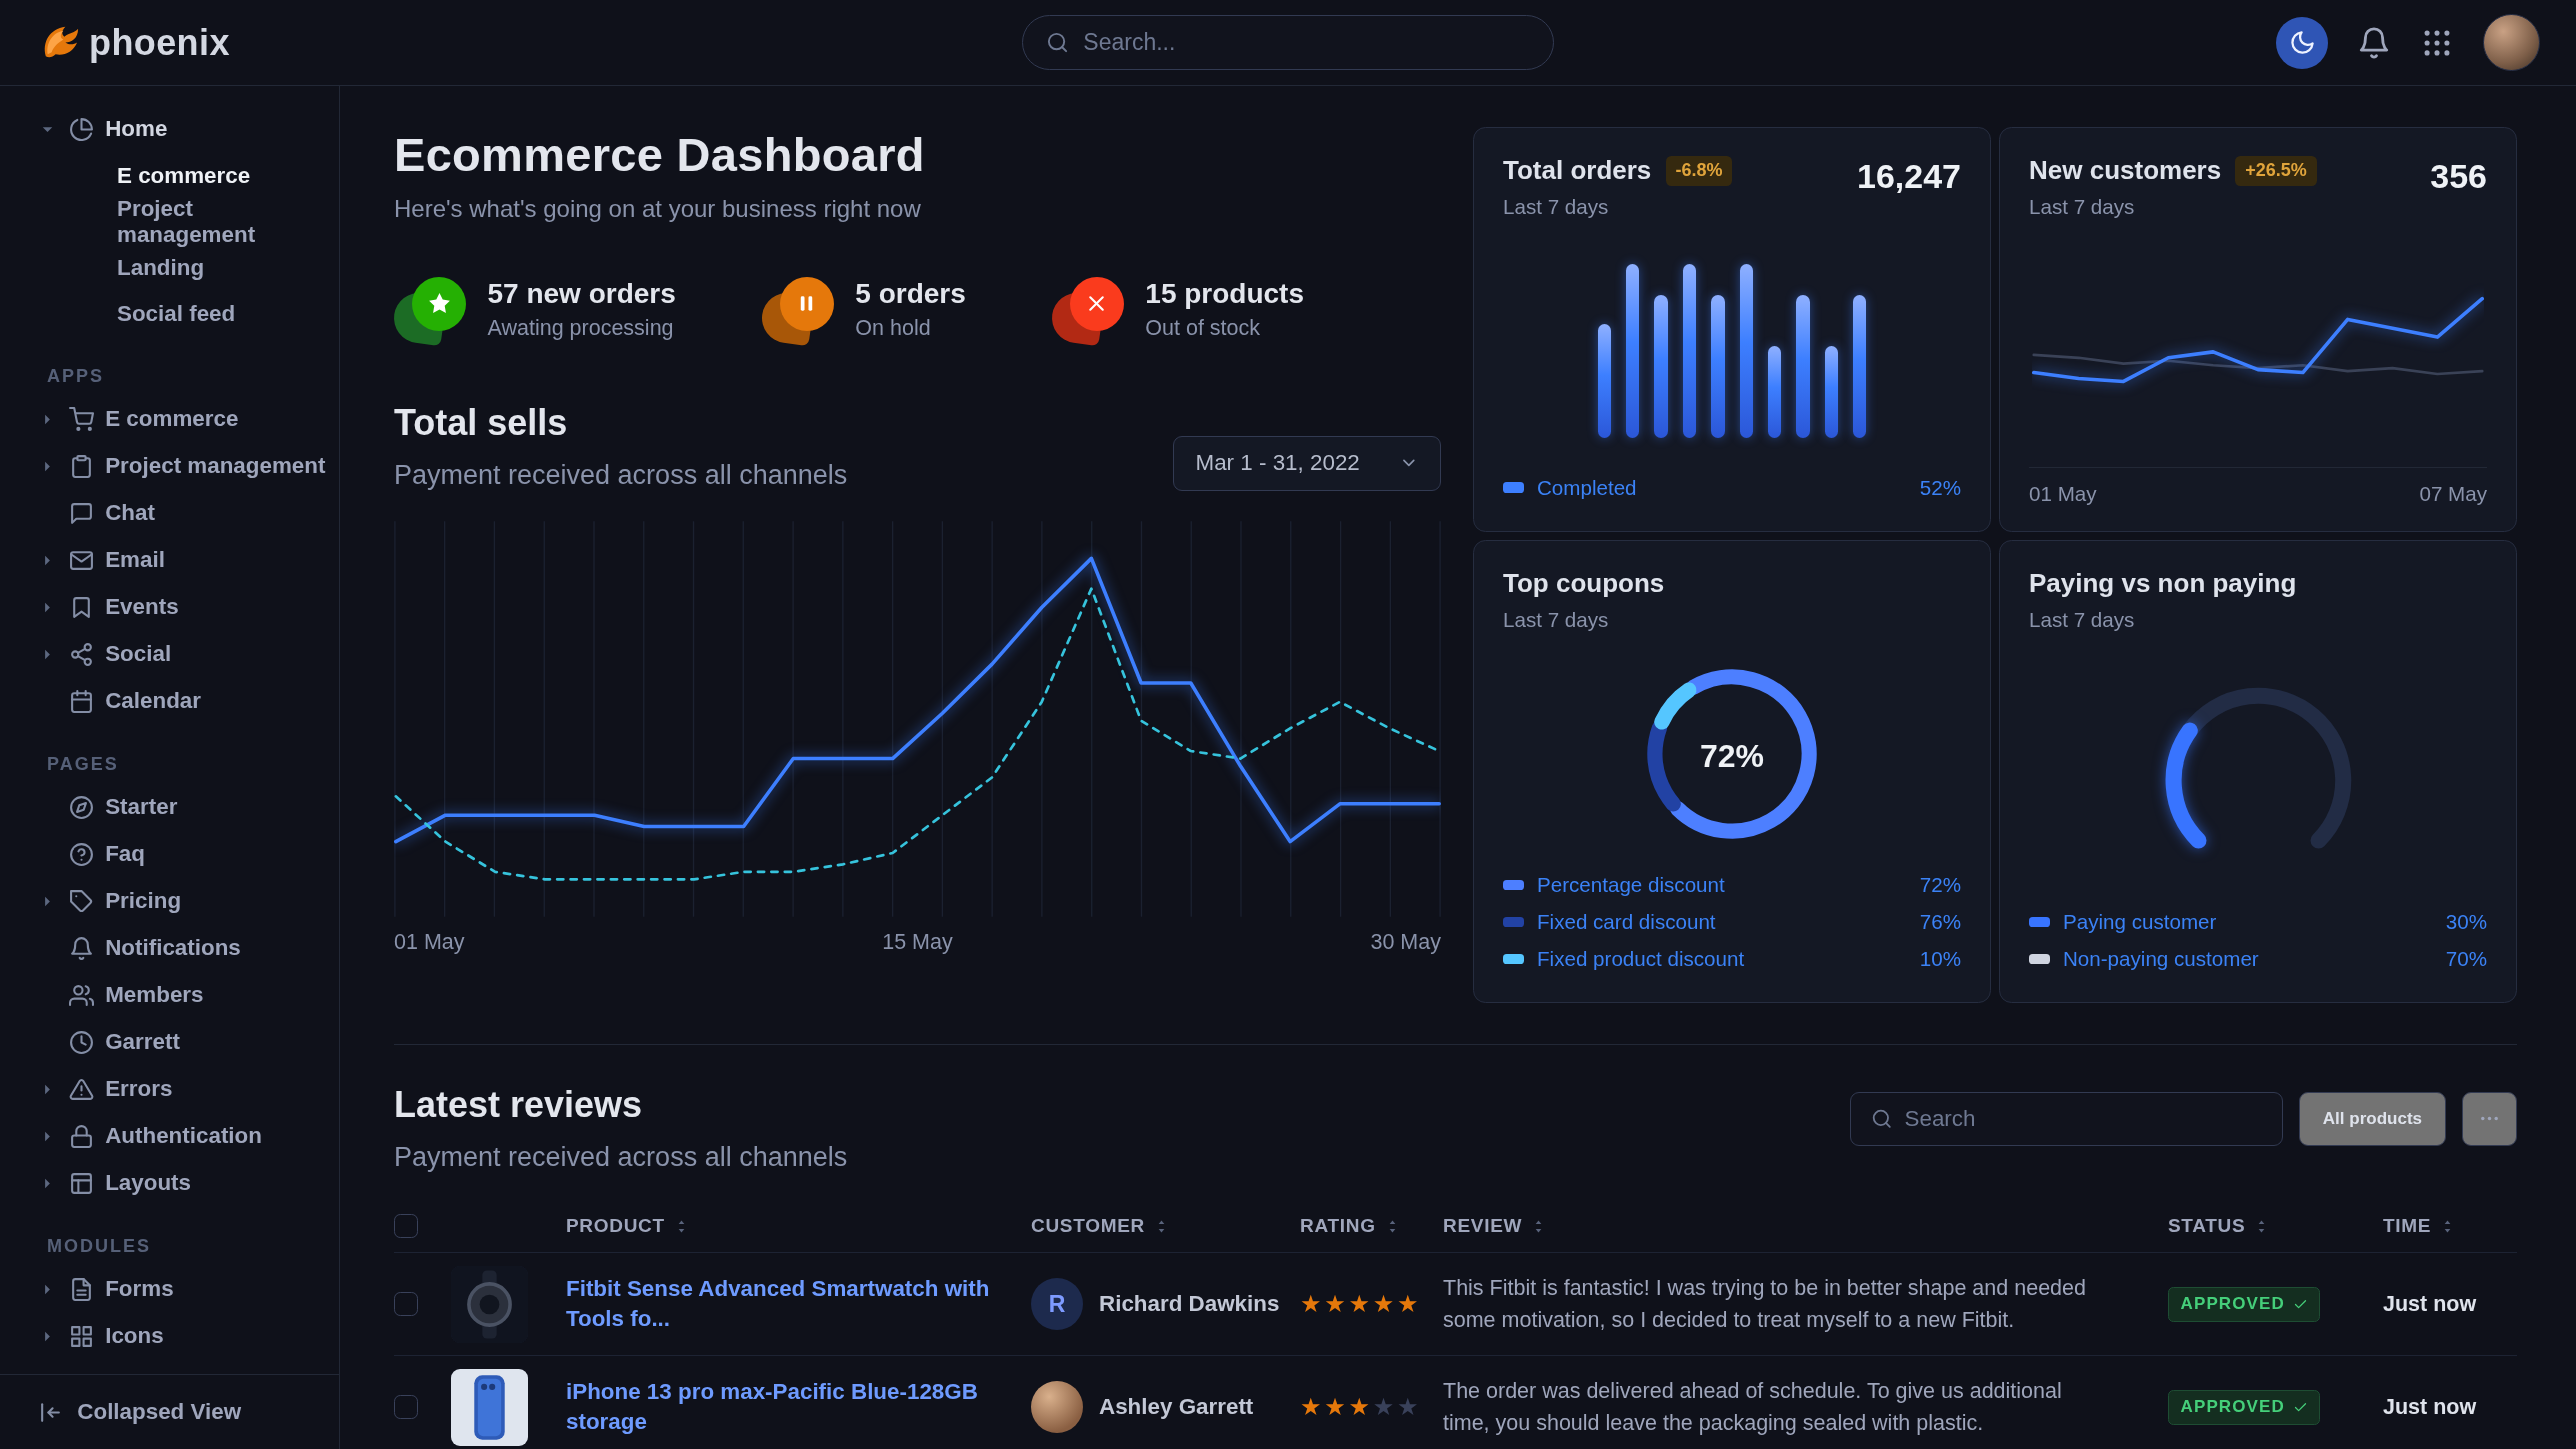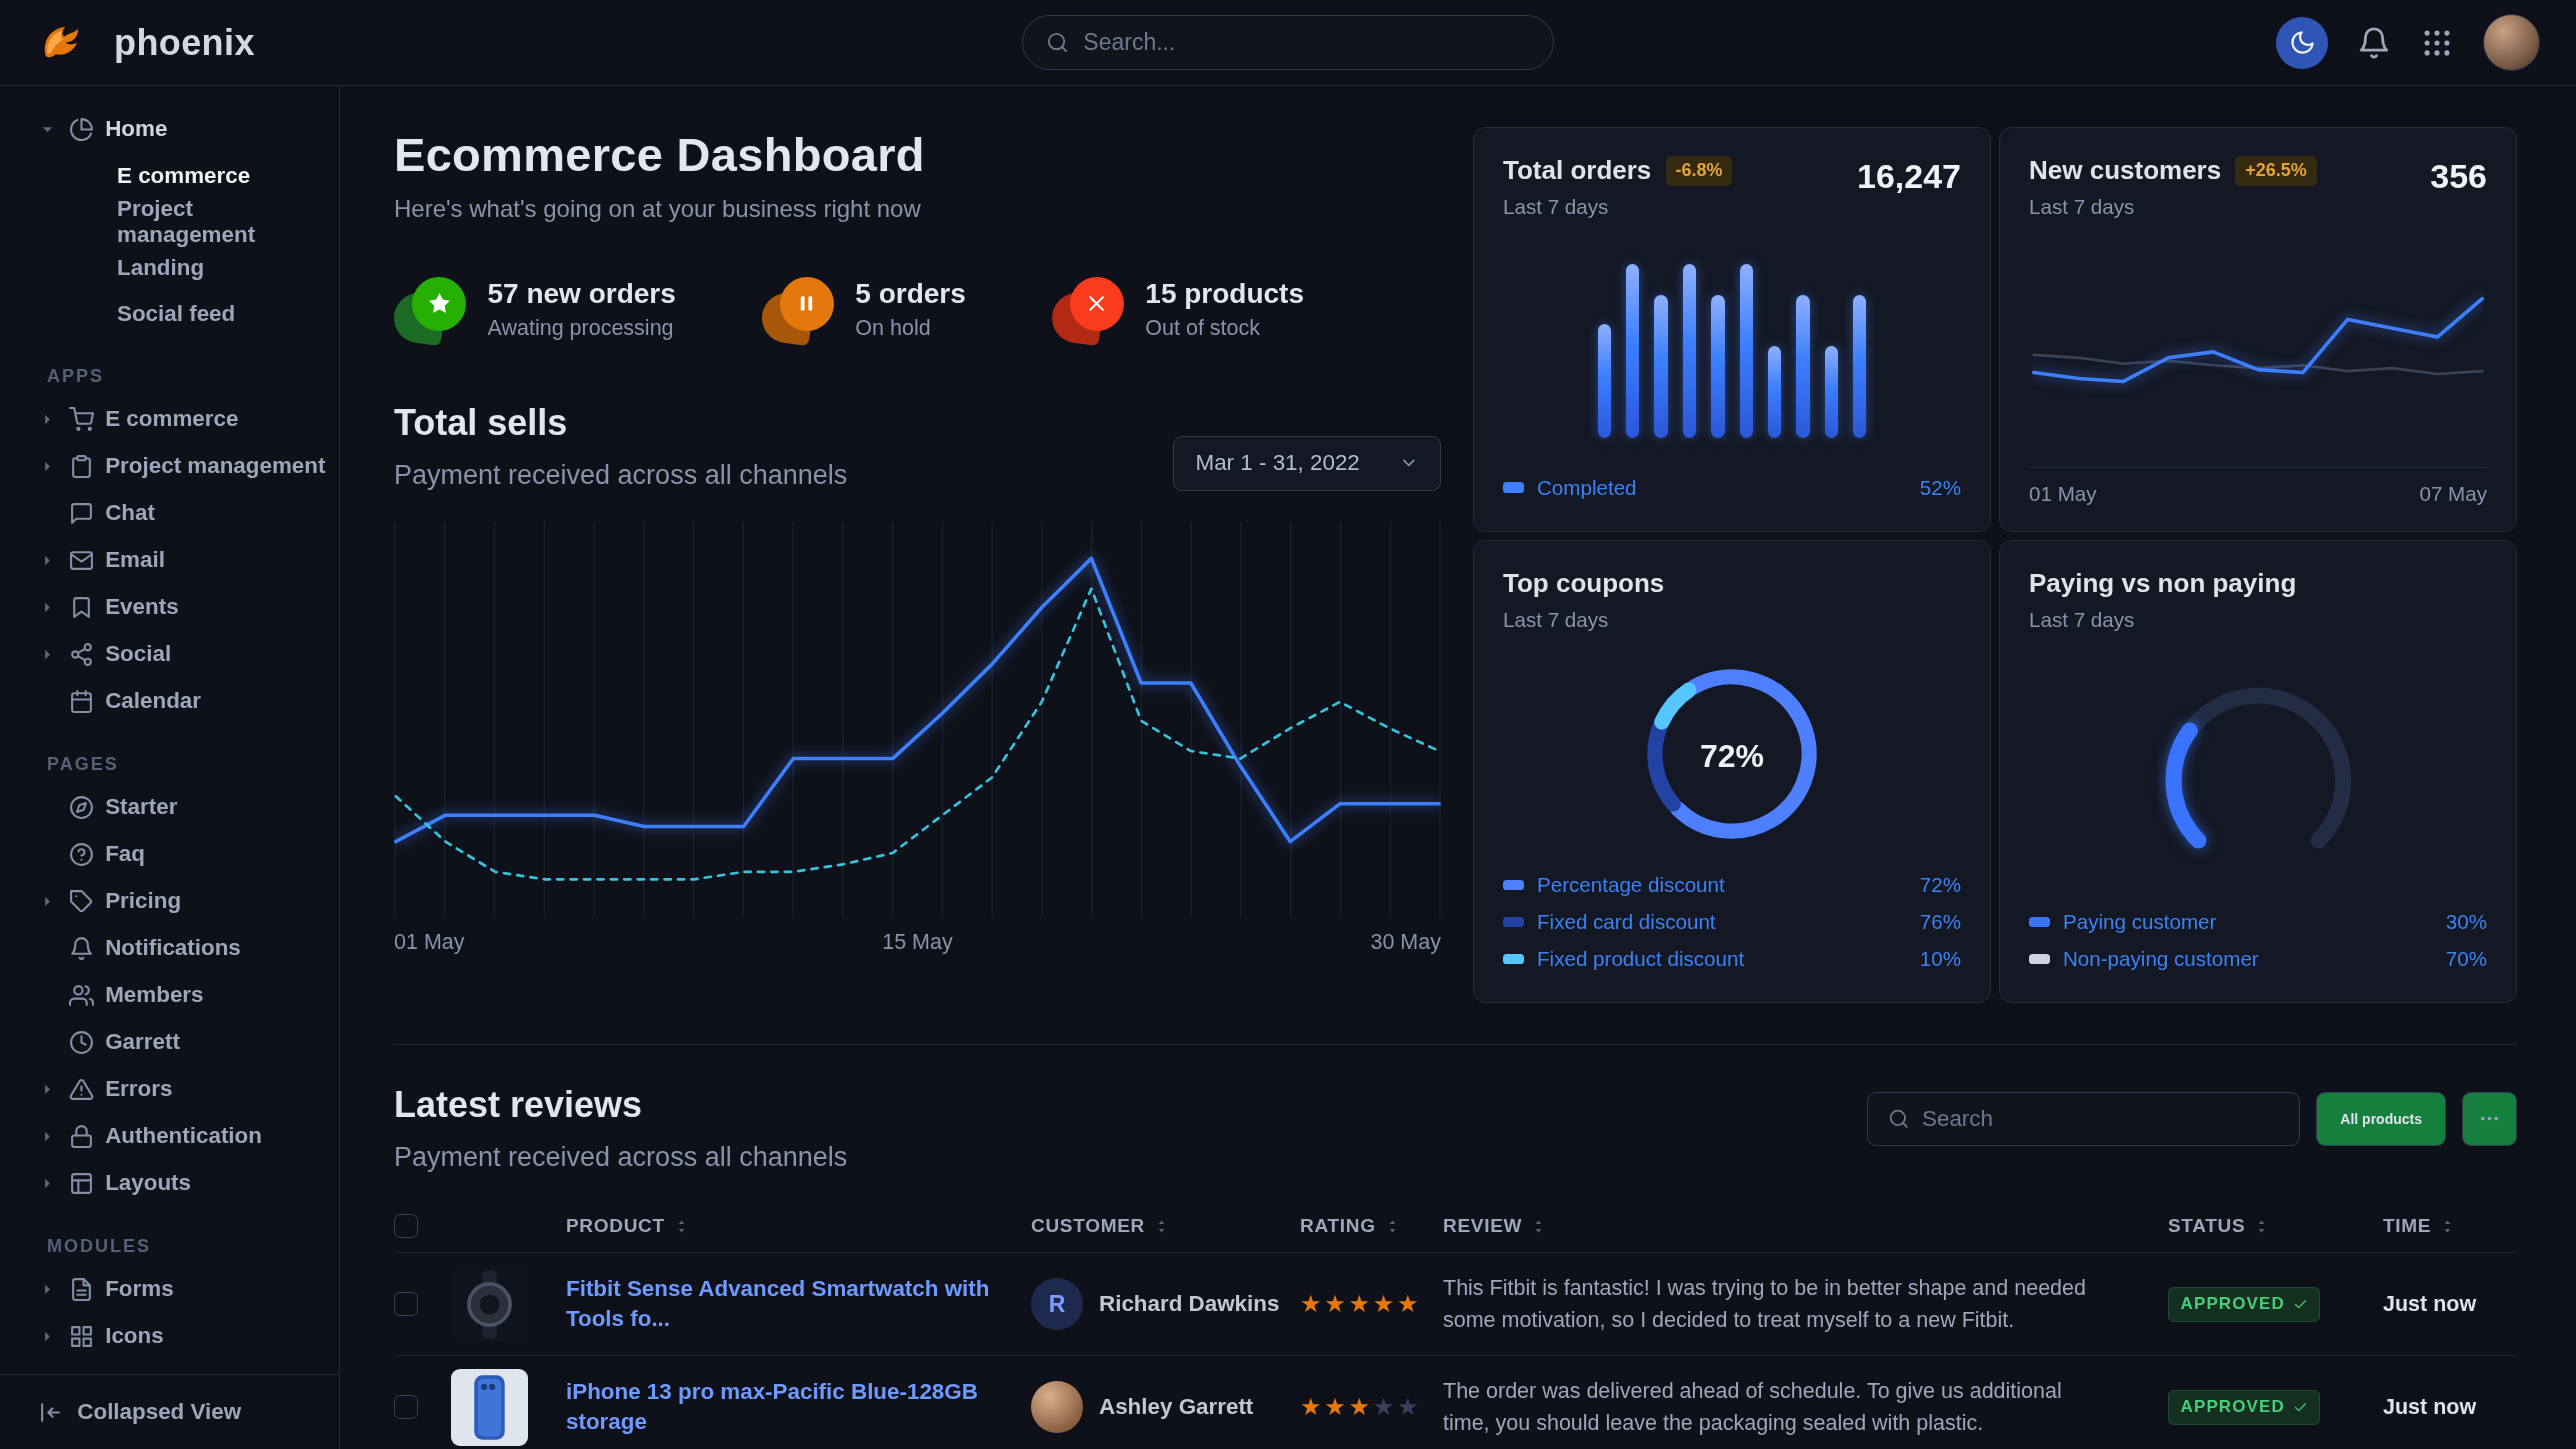--- a/index.html
+++ b/index.html
@@ -3,21 +3,21 @@
 <meta charset="utf-8">
 <style>
   *{margin:0;padding:0;box-sizing:border-box;}
   html,body{width:2576px;height:1449px;overflow:hidden;background:#0f111a;
     font-family:"Liberation Sans","DejaVu Sans",sans-serif;color:#9fa6bc;}
   .ic{flex:none;display:block;}
 
   
   .navbar{position:fixed;top:0;left:0;width:100%;height:86px;display:flex;align-items:center;
     padding:0 36px;background:#0f111a;border-bottom:0.9px solid #222836;z-index:50;}
-  .brand{display:flex;align-items:center;gap:31px;cursor:pointer;}
+  .brand{display:flex;align-items:center;gap:6px;cursor:pointer;}
   .brand-name{font-size:36px;font-weight:700;color:#d4d8e2;letter-spacing:0.4px;}
   .nav-search{position:absolute;left:50%;transform:translateX(-50%);width:532px;height:55px;
     border:0.9px solid #323a52;border-radius:30px;display:flex;align-items:center;gap:14.3px;
     padding:0 23px;color:#6e7891;background:#11131d;}
   .nav-search .ic{width:23px;height:23px;}
   .nav-search input{flex:1;background:transparent;border:0;outline:none;color:#cfd4e0;
     font-size:23px;font-family:inherit;}
   .nav-search input::placeholder{color:#6e7891;}
   .nav-right{margin-left:auto;display:flex;align-items:center;gap:29px;}
   .theme-toggle{width:52px;height:52px;border-radius:50%;background:#2f55b5;display:flex;
@@ -103,22 +103,22 @@
   
   .reviews{margin-top:41px;border-top:0.9px solid #222836;padding-top:39px;}
   .reviews-head{display:flex;align-items:flex-start;}
   .rev-controls{margin-left:auto;display:flex;gap:16px;align-items:center;margin-top:7.2px;}
   .rev-search{width:433px;height:54px;border:0.9px solid #323a52;border-radius:9px;display:flex;
     align-items:center;gap:12.5px;padding:0 19.7px;color:#6e7891;background:#11131d;}
   .rev-search .ic{width:21.5px;height:21.5px;}
   .rev-search input{flex:1;background:transparent;border:0;outline:none;color:#cfd4e0;
     font-size:22.4px;font-family:inherit;}
   .rev-search input::placeholder{color:#6e7891;}
-  .btn{height:54px;border:0.9px solid #323a52;border-radius:9px;background:#15803d;color:#dfe3ec;
-    font-size:14px;font-weight:700;padding:0 23px;display:flex;align-items:center;cursor:pointer;
+  .btn{height:54px;border:0.9px solid #323a52;border-radius:9px;background:#737373;color:#dfe3ec;
+    font-size:17px;font-weight:700;padding:0 23px;display:flex;align-items:center;cursor:pointer;
     font-family:inherit;}
   .btn.icon-btn{width:55px;justify-content:center;color:#9fa6bc;padding:0;}
   .btn.icon-btn .ic{width:23px;height:23px;}
 
   .tbl{margin-top:27px;}
   .tbl-head,.tbl-row{display:grid;
     grid-template-columns:57px 115px 465px 269px 143px 725px 215px 134px;align-items:center;}
   .tbl-head{height:52px;font-size:19px;font-weight:700;color:#9fa6bc;letter-spacing:0.7px;}
   .th{display:flex;align-items:center;gap:8px;cursor:pointer;}
   .th .ic{width:17px;height:17px;color:#59637c;}

